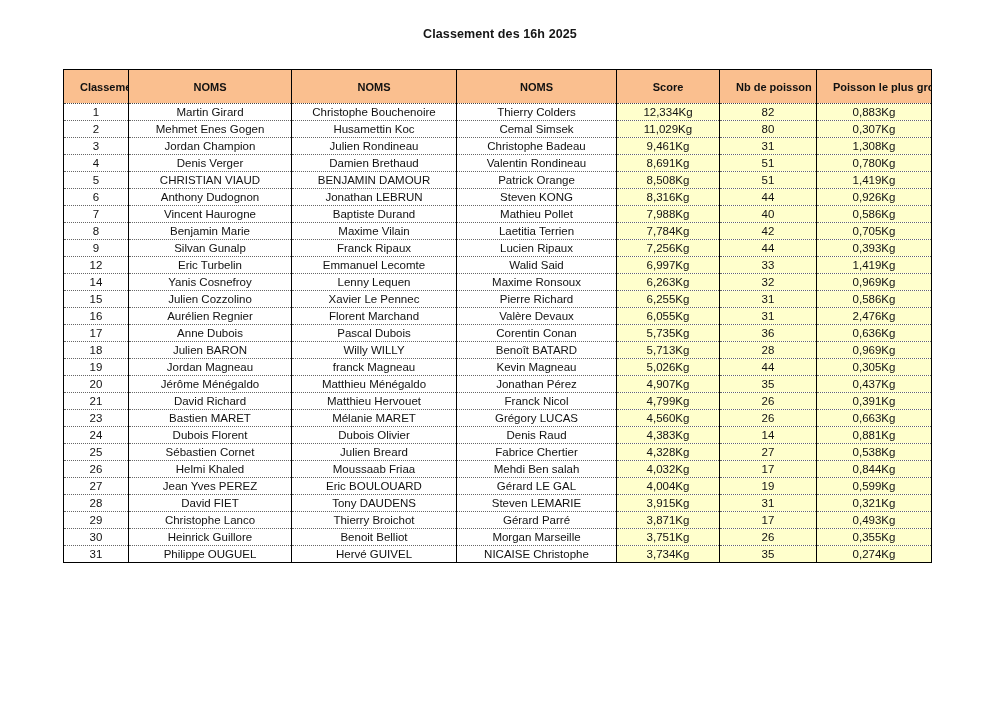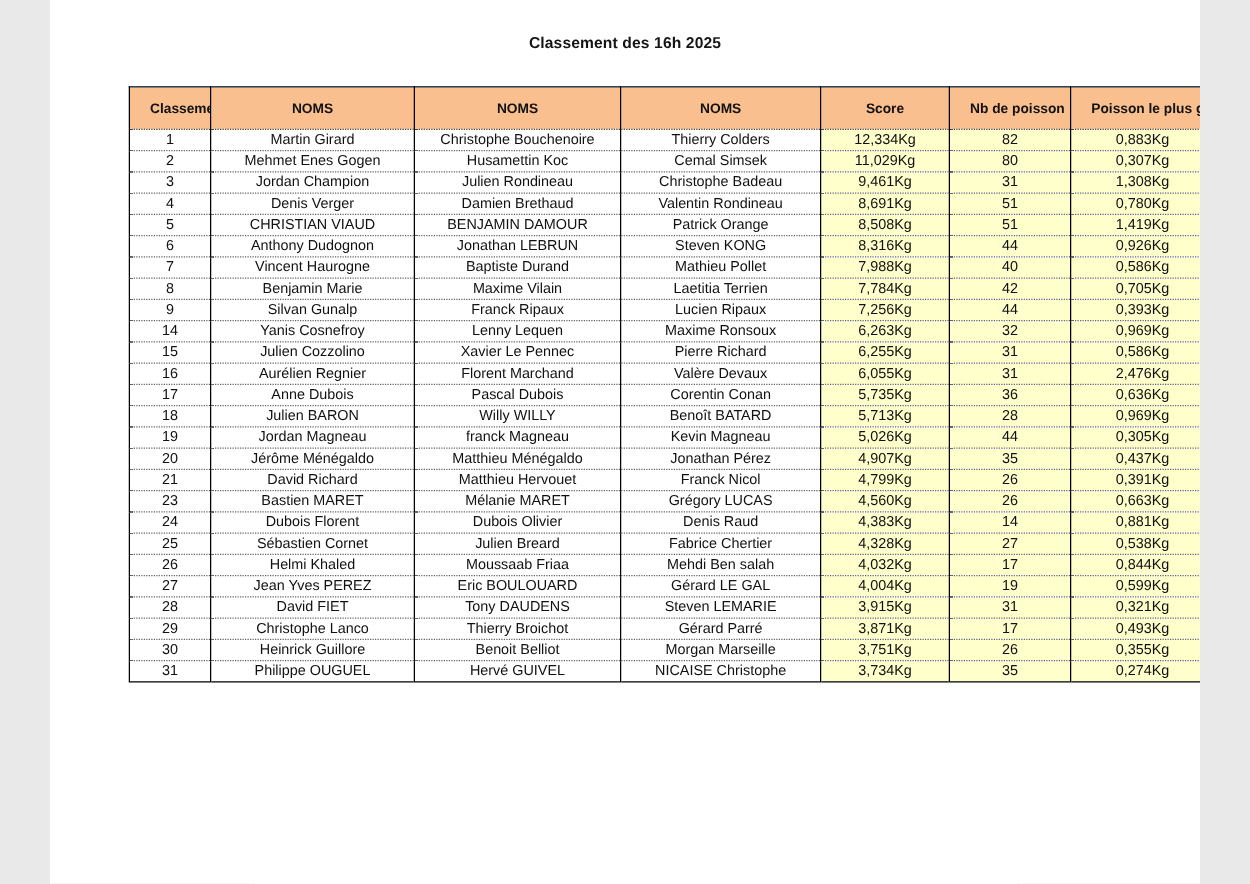--- a/index.html
+++ b/index.html
@@ -3,21 +3,21 @@
 <meta charset="utf-8">
 <style>
   :root{
     --header-bg:#FABF8F;
     --highlight-bg:#FFFFCC;
     --border-color:#000000;
   }
   html,body{margin:0;padding:0;background:#e9e9e9;}
   .page{
     position:relative;
-    width:920px;height:707px;
+    width:1000px;height:707px;
     background:#ffffff;
     font-family:"Liberation Sans", sans-serif;
     color:#111;
     overflow:hidden;
     margin:0 auto;
   }
   .title{
     position:absolute;
     top:27px;left:0;width:100%;
     text-align:center;
@@ -172,20 +172,29 @@
         <tr>
           <td>9</td>
           <td>Silvan Gunalp</td>
           <td>Franck Ripaux</td>
           <td>Lucien Ripaux</td>
           <td class="hl">7,256Kg</td>
           <td class="hl">44</td>
           <td class="hl">0,393Kg</td>
         </tr>
         <tr>
+          <td>12</td>
+          <td>Eric Turbelin</td>
+          <td>Emmanuel Lecomte</td>
+          <td>Walid Said</td>
+          <td class="hl">6,997Kg</td>
+          <td class="hl">33</td>
+          <td class="hl">1,419Kg</td>
+        </tr>
+        <tr>
           <td>14</td>
           <td>Yanis Cosnefroy</td>
           <td>Lenny Lequen</td>
           <td>Maxime Ronsoux</td>
           <td class="hl">6,263Kg</td>
           <td class="hl">32</td>
           <td class="hl">0,969Kg</td>
         </tr>
         <tr>
           <td>15</td>

